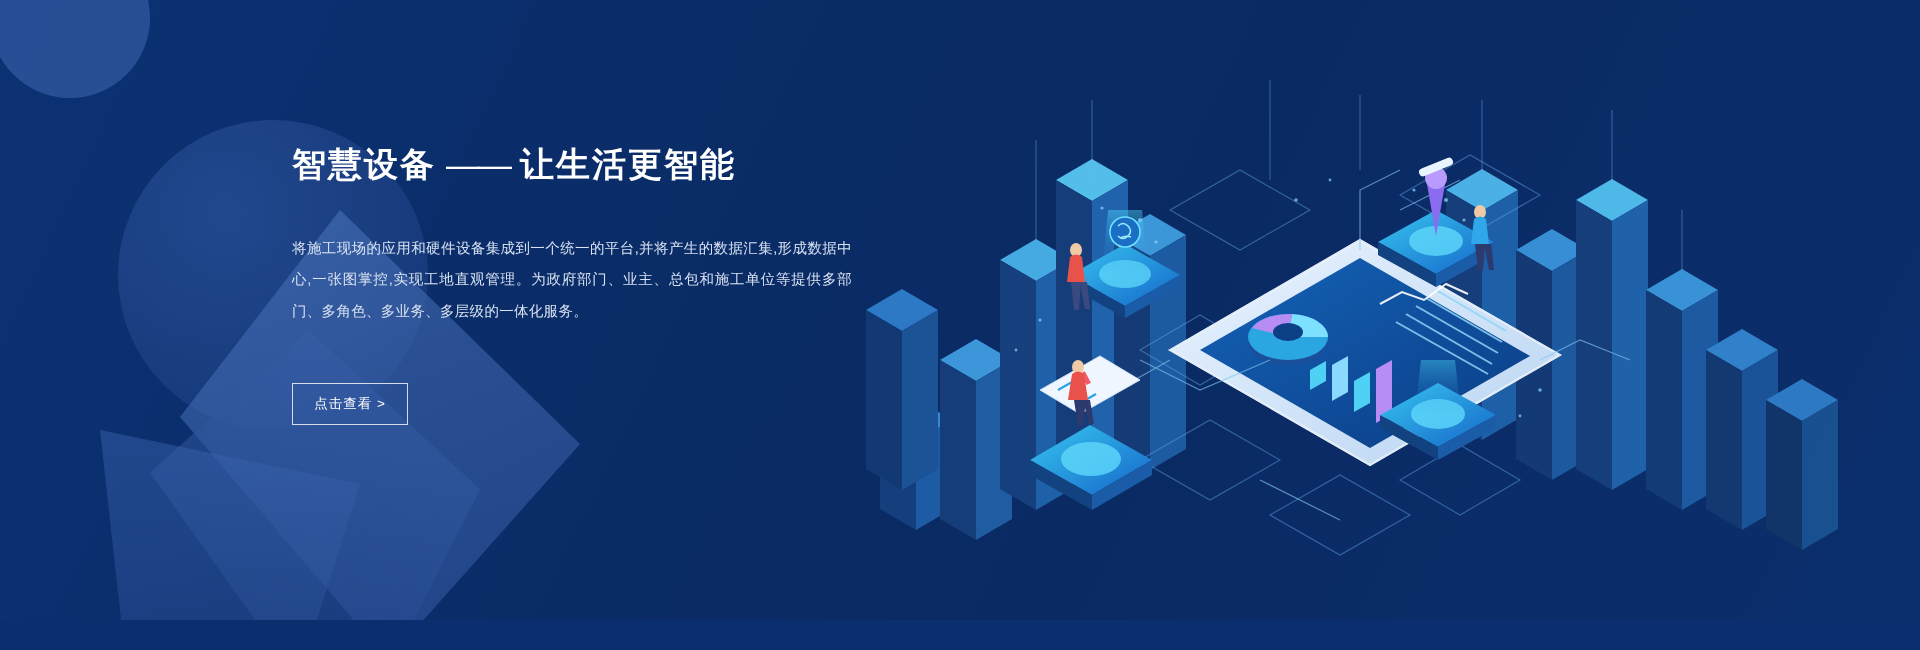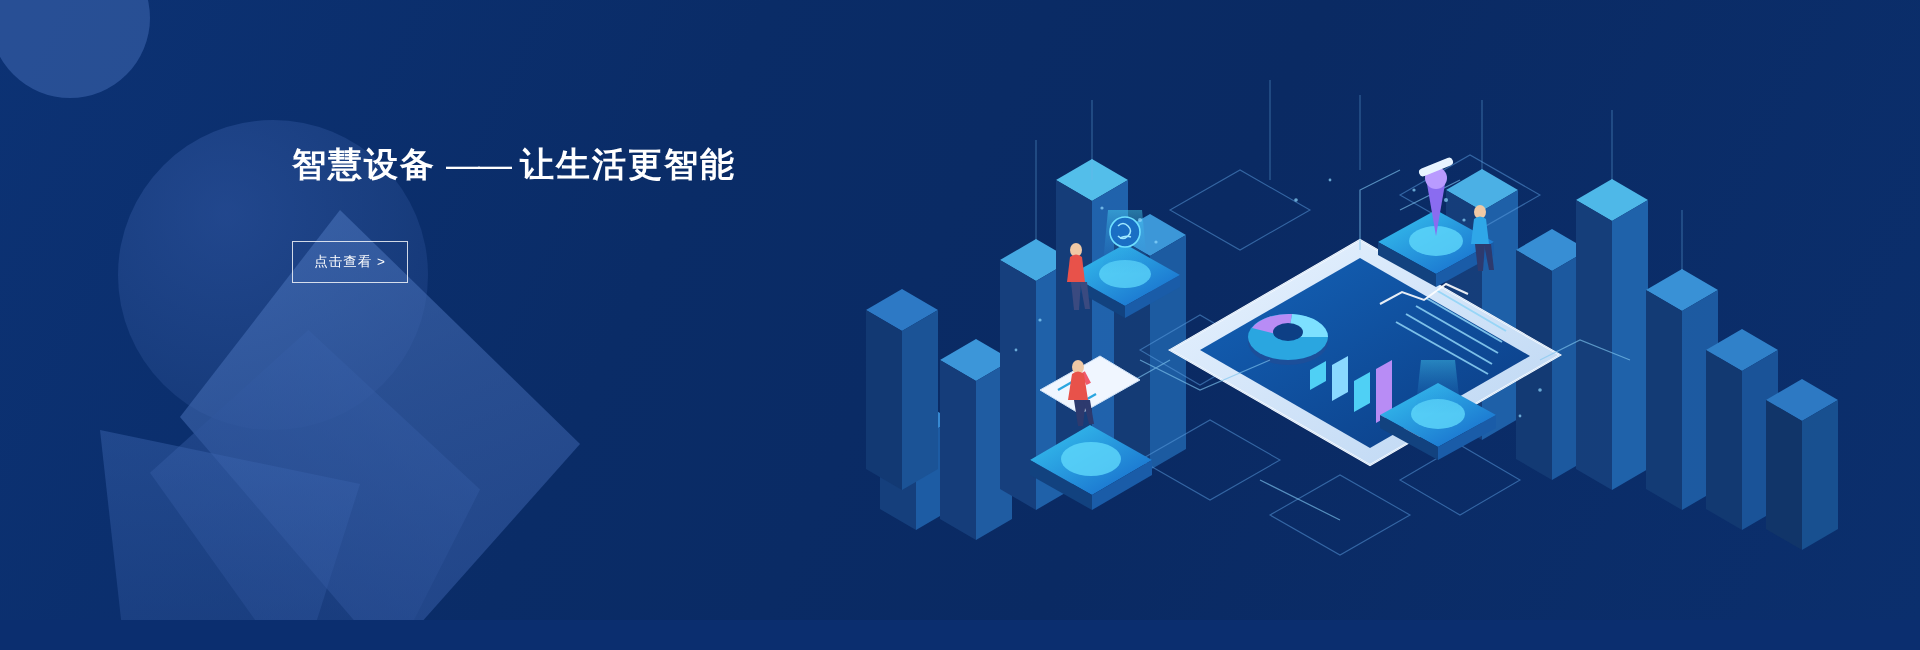--- a/index.html
+++ b/index.html
@@ -83,20 +83,21 @@
   <div class="deco" id="deco-circle-top"></div>
   <div class="deco" id="deco-circle-big"></div>
   <div class="deco" id="deco-poly-a"></div>
   <div class="deco" id="deco-poly-b"></div>
   <div class="deco" id="deco-poly-c"></div>
 
   <div id="content">
     <h1 id="hero-title">
       <span>智慧设备</span><span class="dash">——</span><span>让生活更智能</span>
     </h1>
+    <p id="hero-desc">将施工现场的应用和硬件设备集成到一个统一的平台,并将产生的数据汇集,形成数据中心,一张图掌控,实现工地直观管理。为政府部门、业主、总包和施工单位等提供多部门、多角色、多业务、多层级的一体化服务。</p>
     <button id="cta-button">点击查看 &gt;</button>
   </div>
 
   <div id="illustration">
     <svg width="1080" height="560" viewBox="0 0 1080 560" xmlns="http://www.w3.org/2000/svg">
       <defs>
         <linearGradient id="towerA" x1="0" y1="0" x2="0" y2="1">
           <stop offset="0%" stop-color="#2f7fd4"></stop>
             <stop offset="100%" stop-color="#14417e"></stop>
         </linearGradient>

